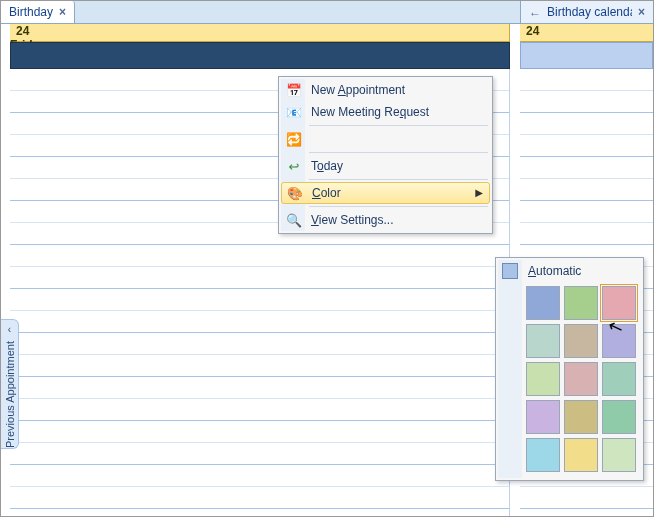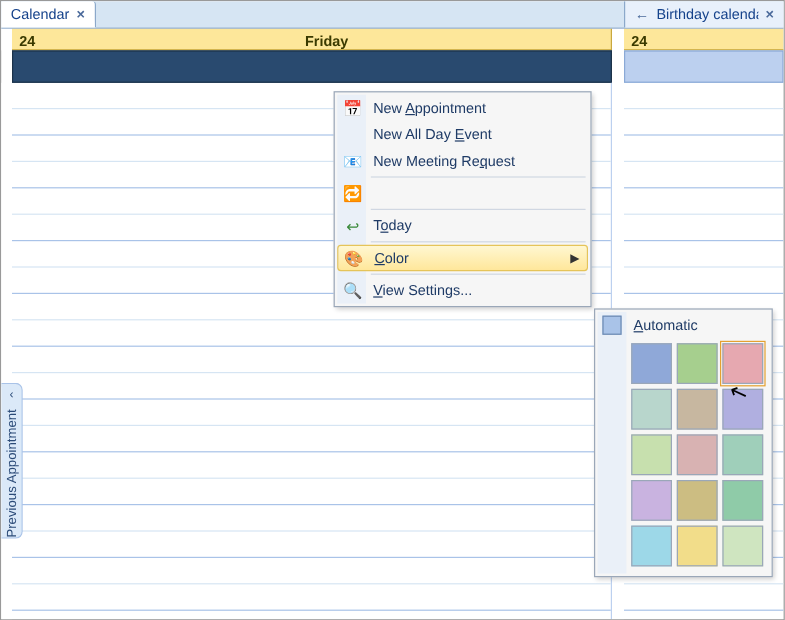--- a/index.html
+++ b/index.html
@@ -55,21 +55,22 @@
     top: 23px; left: 0; right: 0;
     height: 18px;
     display: flex;
     font-weight: bold;
     color: #3a3a00;
   }
   .day-header .col {
     background: #fde79a;
     border-bottom: 1px solid #c9a83f;
     display: flex;
-    align-items: flex-end;
+    align-items: flex-start;
+    flex-direction: column;
   }
   .gutter-left { width: 9px; background:#fff !important; border:none !important; }
   .main-col   { flex: 1 1 auto; border-right: 1px solid #c9a83f; }
   .gap-col    { width: 10px; background:#fff !important; border-bottom:none !important; }
   .side-col   { width: 133px; }
   .day-header .daynum { padding: 0 6px; }
   .day-header .dayname { flex:1; text-align:center; }
   
   .allday {
     position: absolute;
@@ -230,21 +231,21 @@
     border:1px solid #6d8ab2;
     border-radius:11px;
   }
 </style>
 </head>
 <body>
 
 <div class="tab-bar">
   <div class="tab-left">
     <div class="tab active">
-      <span>Calendar</span>
+      <span>Birthday</span>
       <span class="close">×</span>
     </div>
   </div>
   <div class="tab-right">
     <div class="tab right" style="width:133px">
       <span class="arrow-left-icon">←</span>
       <span style="white-space:nowrap;overflow:hidden;text-overflow:clip;">Birthday calendar</span>
       <span class="close">×</span>
     </div>
   </div>
@@ -326,23 +327,20 @@
   <span class="chev">‹</span>
   <span class="vtext">Previous Appointment</span>
 </div>
 
 <div class="context-menu">
   <div class="iconcol"></div>
 
   <div class="cm-item">
     <span class="cm-icon">📅</span>
     <span>New <u>A</u>ppointment</span>
-  </div>
-  <div class="cm-item">
-    <span>New All Day <u>E</u>vent</span>
   </div>
   <div class="cm-item">
     <span class="cm-icon">📧</span>
     <span>New Meeting Re<u>q</u>uest</span>
   </div>
   <div class="cm-sep"></div>
   <div class="cm-item">
     <span class="cm-icon">🔁</span>
   </div>
   <div class="cm-sep"></div>

